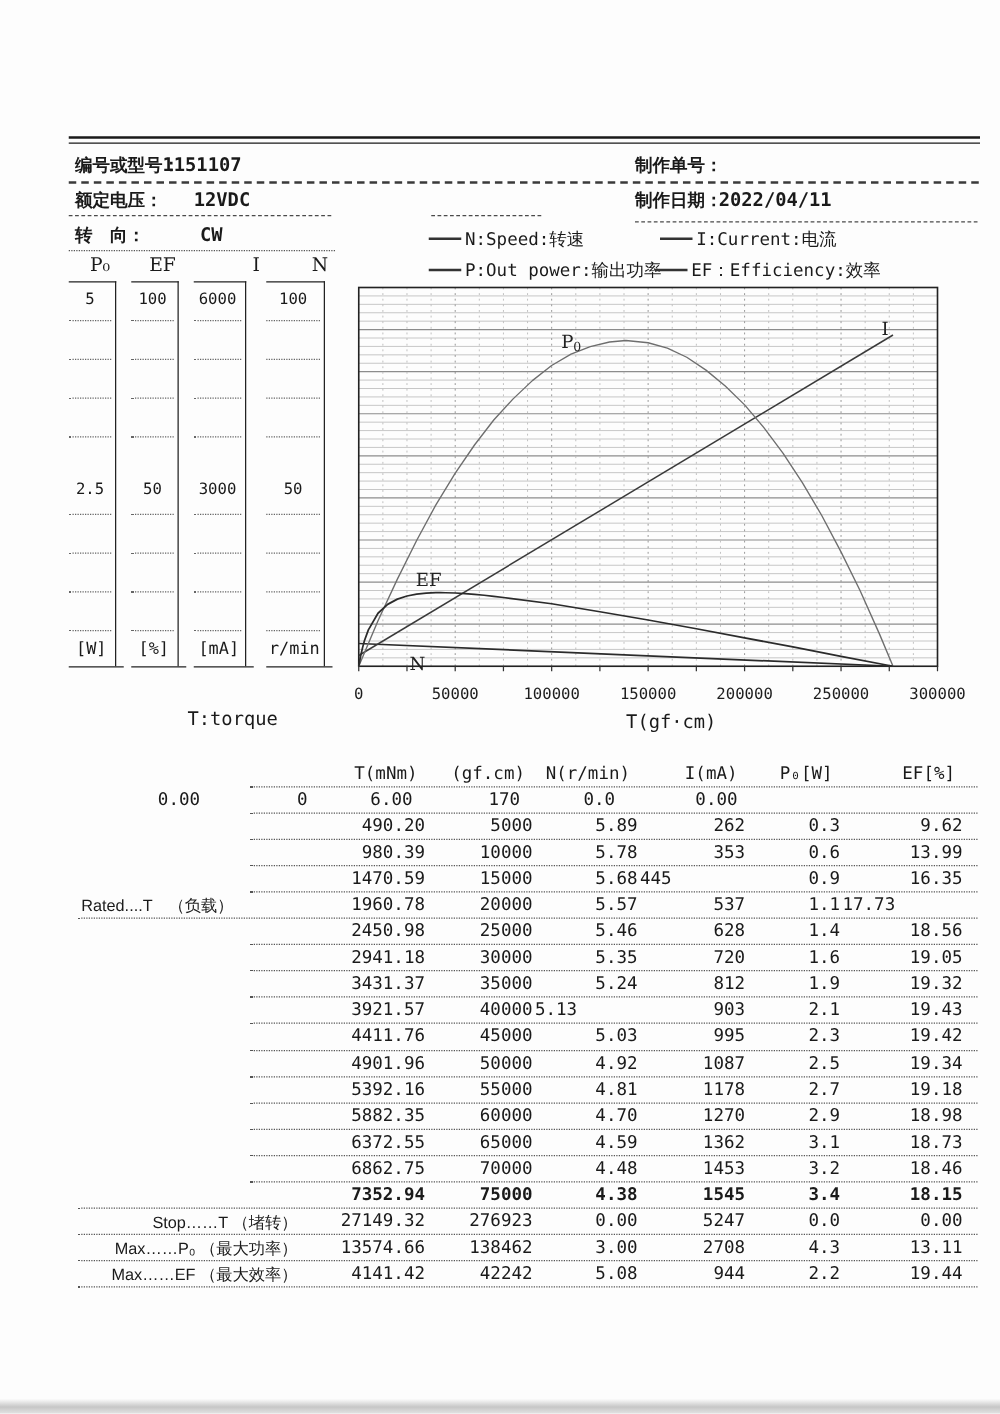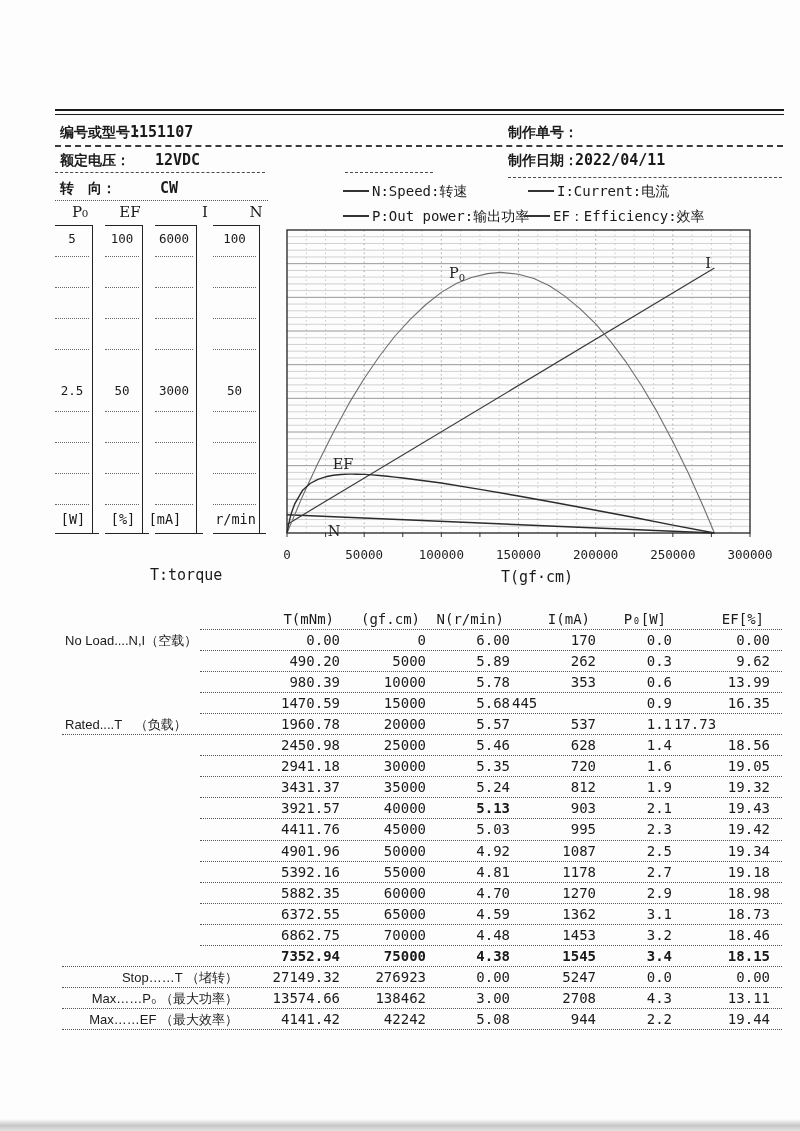--- a/index.html
+++ b/index.html
@@ -99,21 +99,21 @@
       <div class="abs" style="left: 155px; top: 256px; width: 38px; border-top: 1.4px dotted rgb(102, 102, 102); height: 0px;"></div>
       <div class="abs" style="left: 155px; top: 287px; width: 38px; border-top: 1.4px dotted rgb(102, 102, 102); height: 0px;"></div>
       <div class="abs" style="left: 155px; top: 318px; width: 38px; border-top: 1.4px dotted rgb(102, 102, 102); height: 0px;"></div>
       <div class="abs" style="left: 155px; top: 349px; width: 38px; border-top: 1.4px dotted rgb(102, 102, 102); height: 0px;"></div>
       <div class="abs" style="left: 155px; top: 411px; width: 38px; border-top: 1.4px dotted rgb(102, 102, 102); height: 0px;"></div>
       <div class="abs" style="left: 155px; top: 442px; width: 38px; border-top: 1.4px dotted rgb(102, 102, 102); height: 0px;"></div>
       <div class="abs" style="left: 155px; top: 473px; width: 38px; border-top: 1.4px dotted rgb(102, 102, 102); height: 0px;"></div>
       <div class="abs" style="left: 155px; top: 504px; width: 38px; border-top: 1.4px dotted rgb(102, 102, 102); height: 0px;"></div>
       <div class="abs axis-num mono" style="left: 155px; top: 231px; width: 38px;">6000</div>
       <div class="abs axis-num mono" style="left: 155px; top: 383px; width: 38px;">3000</div>
-      <div class="abs axis-unit mono" style="left: 145px; top: 511px; width: 40px;">[mA]</div>
+      <div class="abs axis-unit mono" style="left: 155px; top: 511px; width: 40px;">[mA]</div>
       <div class="abs axis-head serif" style="left: 231px; top: 203px; width: 50px;">N</div>
       <div class="abs" style="left: 213px; top: 225px; width: 47px; height: 1.4px; background: rgb(34, 34, 34);"></div>
       <div class="abs" style="left: 259px; top: 225px; width: 1.4px; height: 308px; background: rgb(34, 34, 34);"></div>
       <div class="abs" style="left: 213px; top: 533px; width: 53px; height: 1.4px; background: rgb(34, 34, 34);"></div>
       <div class="abs" style="left: 213px; top: 256px; width: 43px; border-top: 1.4px dotted rgb(102, 102, 102); height: 0px;"></div>
       <div class="abs" style="left: 213px; top: 287px; width: 43px; border-top: 1.4px dotted rgb(102, 102, 102); height: 0px;"></div>
       <div class="abs" style="left: 213px; top: 318px; width: 43px; border-top: 1.4px dotted rgb(102, 102, 102); height: 0px;"></div>
       <div class="abs" style="left: 213px; top: 349px; width: 43px; border-top: 1.4px dotted rgb(102, 102, 102); height: 0px;"></div>
       <div class="abs" style="left: 213px; top: 411px; width: 43px; border-top: 1.4px dotted rgb(102, 102, 102); height: 0px;"></div>
       <div class="abs" style="left: 213px; top: 442px; width: 43px; border-top: 1.4px dotted rgb(102, 102, 102); height: 0px;"></div>
@@ -233,21 +233,20 @@
         <div class="tbl-cell mono" style="width: 180px; text-align: right; padding-right: 8px; box-sizing: border-box; font-size: 14px; line-height: 22px;"></div>
         <div class="tbl-cell mono" style="width: 100px; text-align: right; padding-right: 8px; box-sizing: border-box; font-size: 14px; line-height: 22px;">T(mNm)</div>
         <div class="tbl-cell mono" style="width: 86px; text-align: right; padding-right: 8px; box-sizing: border-box; font-size: 14px; line-height: 22px;">(gf.cm)</div>
         <div class="tbl-cell mono" style="width: 84px; text-align: right; padding-right: 8px; box-sizing: border-box; font-size: 14px; line-height: 22px;">N(r/min)</div>
         <div class="tbl-cell mono" style="width: 86px; text-align: right; padding-right: 8px; box-sizing: border-box; font-size: 14px; line-height: 22px;">I(mA)</div>
         <div class="tbl-cell mono" style="width: 76px; text-align: right; padding-right: 8px; box-sizing: border-box; font-size: 14px; line-height: 22px;">P₀[W]</div>
         <div class="tbl-cell mono" style="width: 98px; text-align: right; padding-right: 8px; box-sizing: border-box; font-size: 14px; line-height: 22px;">EF[%]</div>
       </div>
       <div class="abs" style="left: 200px; top: 629px; width: 582px; border-top: 1.5px dotted rgb(85, 85, 85); height: 0px;"></div>
       <div class="abs" style="left: 62px; top: 630px; width: 720px; height: 21.05px; display: flex;">
-        <div class="tbl-cell " style="width: 180px; box-sizing: border-box; font-size: 13px; line-height: 21.05px; text-align: left; padding-left: 3px; padding-right: 4px;">No Load....N,I（空载）</div>
         <div class="tbl-cell mono" style="width: 100px; box-sizing: border-box; font-size: 14px; line-height: 21.05px; text-align: right; padding-right: 2px;">0.00</div>
         <div class="tbl-cell mono" style="width: 86px; box-sizing: border-box; font-size: 14px; line-height: 21.05px; text-align: right; padding-right: 2px;">0</div>
         <div class="tbl-cell mono" style="width: 84px; box-sizing: border-box; font-size: 14px; line-height: 21.05px; text-align: right; padding-right: 2px;">6.00</div>
         <div class="tbl-cell mono" style="width: 86px; box-sizing: border-box; font-size: 14px; line-height: 21.05px; text-align: right; padding-right: 2px;">170</div>
         <div class="tbl-cell mono" style="width: 76px; box-sizing: border-box; font-size: 14px; line-height: 21.05px; text-align: right; padding-right: 2px;">0.0</div>
         <div class="tbl-cell mono" style="width: 98px; box-sizing: border-box; font-size: 14px; line-height: 21.05px; text-align: right; padding-right: 2px;">0.00</div>
       </div>
       <div class="abs" style="left: 200px; top: 650.05px; width: 582px; border-top: 1.5px dotted rgb(85, 85, 85); height: 0px;"></div>
       <div class="abs" style="left: 62px; top: 651.05px; width: 720px; height: 21.05px; display: flex;">
         <div class="tbl-cell " style="width: 180px; box-sizing: border-box; font-size: 13px; line-height: 21.05px; text-align: right; padding-left: 3px; padding-right: 4px;"></div>
@@ -316,21 +315,21 @@
         <div class="tbl-cell mono" style="width: 84px; box-sizing: border-box; font-size: 14px; line-height: 21.05px; text-align: right; padding-right: 2px;">5.24</div>
         <div class="tbl-cell mono" style="width: 86px; box-sizing: border-box; font-size: 14px; line-height: 21.05px; text-align: right; padding-right: 2px;">812</div>
         <div class="tbl-cell mono" style="width: 76px; box-sizing: border-box; font-size: 14px; line-height: 21.05px; text-align: right; padding-right: 2px;">1.9</div>
         <div class="tbl-cell mono" style="width: 98px; box-sizing: border-box; font-size: 14px; line-height: 21.05px; text-align: right; padding-right: 2px;">19.32</div>
       </div>
       <div class="abs" style="left: 200px; top: 797.4px; width: 582px; border-top: 1.5px dotted rgb(85, 85, 85); height: 0px;"></div>
       <div class="abs" style="left: 62px; top: 798.4px; width: 720px; height: 21.05px; display: flex;">
         <div class="tbl-cell " style="width: 180px; box-sizing: border-box; font-size: 13px; line-height: 21.05px; text-align: right; padding-left: 3px; padding-right: 4px;"></div>
         <div class="tbl-cell mono" style="width: 100px; box-sizing: border-box; font-size: 14px; line-height: 21.05px; text-align: right; padding-right: 2px;">3921.57</div>
         <div class="tbl-cell mono" style="width: 86px; box-sizing: border-box; font-size: 14px; line-height: 21.05px; text-align: right; padding-right: 2px;">40000</div>
-        <div class="tbl-cell mono" style="width: 84px; box-sizing: border-box; font-size: 14px; line-height: 21.05px; text-align: right; padding-right: 2px; font-weight: bold;">5.13</div>
+        <div class="tbl-cell mono" style="width: 84px; box-sizing: border-box; font-size: 14px; line-height: 21.05px; padding-right: 2px;">5.13</div>
         <div class="tbl-cell mono" style="width: 86px; box-sizing: border-box; font-size: 14px; line-height: 21.05px; text-align: right; padding-right: 2px;">903</div>
         <div class="tbl-cell mono" style="width: 76px; box-sizing: border-box; font-size: 14px; line-height: 21.05px; text-align: right; padding-right: 2px;">2.1</div>
         <div class="tbl-cell mono" style="width: 98px; box-sizing: border-box; font-size: 14px; line-height: 21.05px; text-align: right; padding-right: 2px;">19.43</div>
       </div>
       <div class="abs" style="left: 200px; top: 818.45px; width: 582px; border-top: 1.5px dotted rgb(85, 85, 85); height: 0px;"></div>
       <div class="abs" style="left: 62px; top: 819.45px; width: 720px; height: 21.05px; display: flex;">
         <div class="tbl-cell " style="width: 180px; box-sizing: border-box; font-size: 13px; line-height: 21.05px; text-align: right; padding-left: 3px; padding-right: 4px;"></div>
         <div class="tbl-cell mono" style="width: 100px; box-sizing: border-box; font-size: 14px; line-height: 21.05px; text-align: right; padding-right: 2px;">4411.76</div>
         <div class="tbl-cell mono" style="width: 86px; box-sizing: border-box; font-size: 14px; line-height: 21.05px; text-align: right; padding-right: 2px;">45000</div>
         <div class="tbl-cell mono" style="width: 84px; box-sizing: border-box; font-size: 14px; line-height: 21.05px; text-align: right; padding-right: 2px;">5.03</div>

